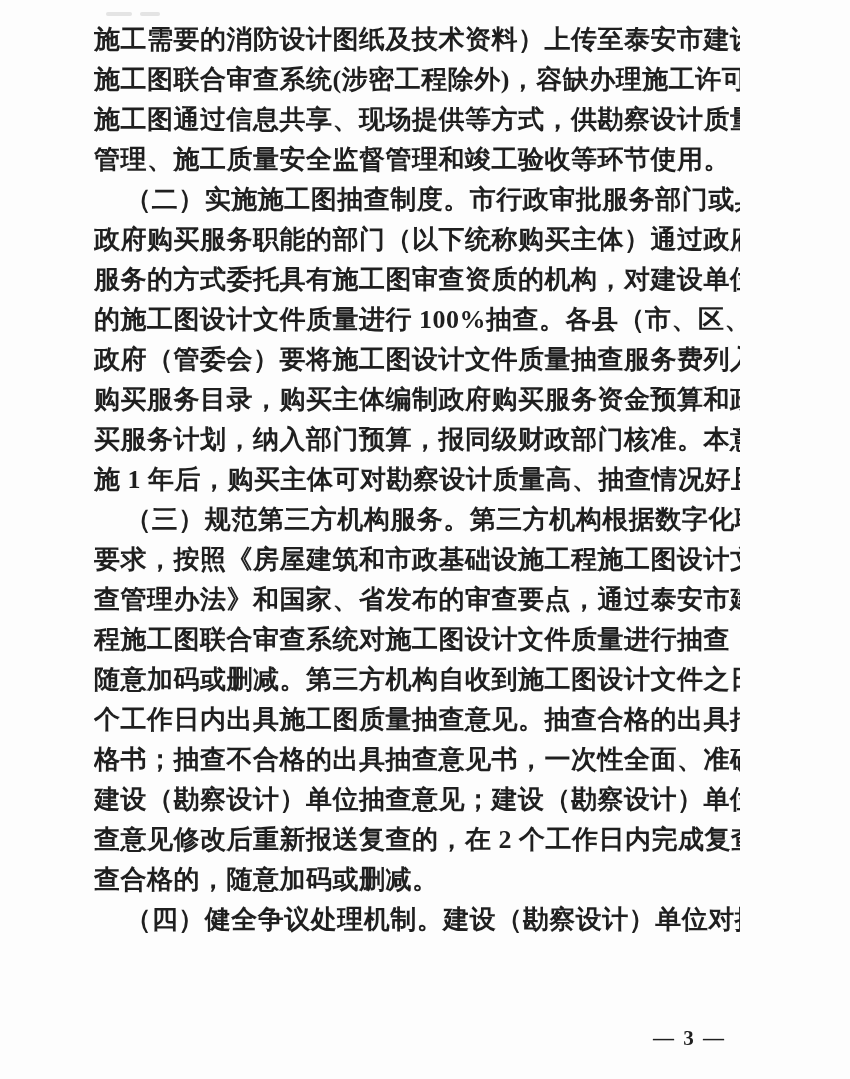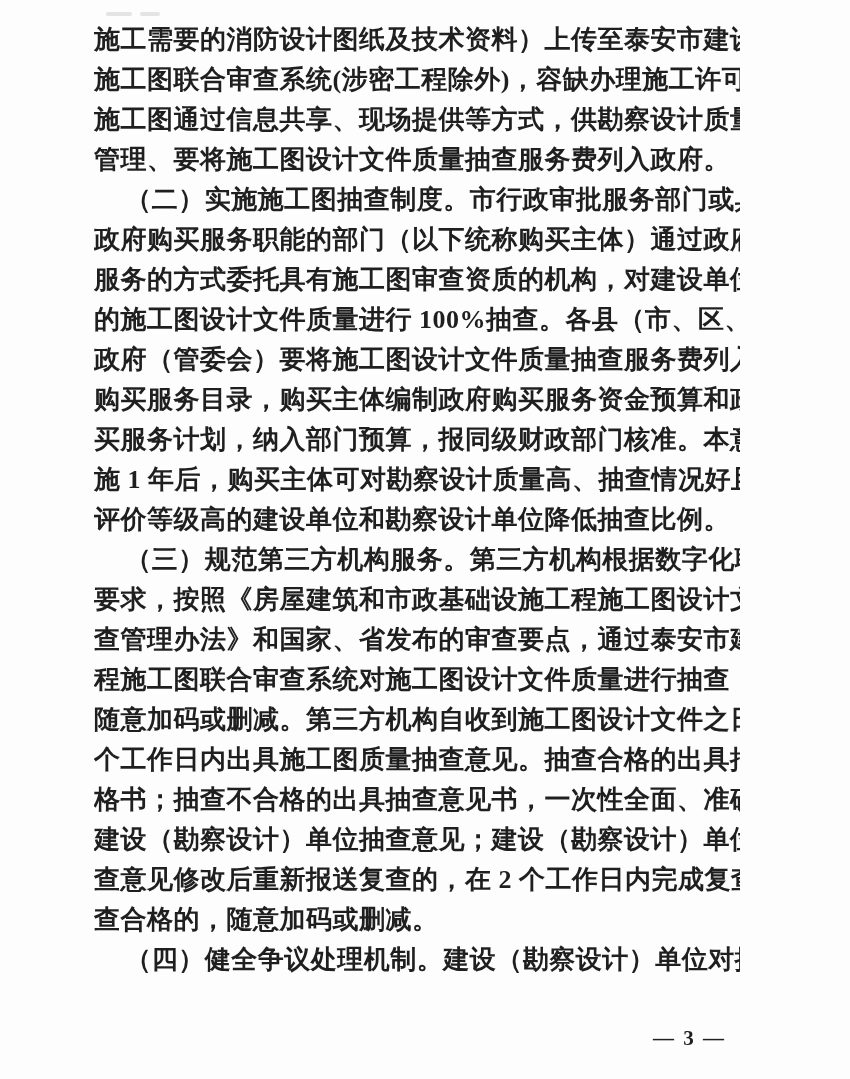--- a/index.html
+++ b/index.html
@@ -59,33 +59,32 @@
 <div class="page">
   <div class="artifact a1"></div>
   <div class="artifact a2"></div>
 
   <div class="text-block">
 
     <div class="para">
       <div class="line">施工需要的消防设计图纸及技术资料）上传至泰安市建设工程</div>
       <div class="line">施工图联合审查系统(涉密工程除外)，容缺办理施工许可手续。</div>
       <div class="line">施工图通过信息共享、现场提供等方式，供勘察设计质量监督</div>
-      <div class="line end">管理、要将施工图设计文件质量抽查服务费列入政府。</div>
+      <div class="line end">管理、施工质量安全监督管理和竣工验收等环节使用。</div>
     </div>
 
     <div class="para">
       <div class="line indent">（二）实施施工图抽查制度。市行政审批服务部门或具有</div>
       <div class="line">政府购买服务职能的部门（以下统称购买主体）通过政府购买</div>
       <div class="line">服务的方式委托具有施工图审查资质的机构，对建设单位上传</div>
       <div class="line">的施工图设计文件质量进行 100%抽查。各县（市、区、功能区）</div>
       <div class="line">政府（管委会）要将施工图设计文件质量抽查服务费列入政府</div>
       <div class="line">购买服务目录，购买主体编制政府购买服务资金预算和政府购</div>
       <div class="line">买服务计划，纳入部门预算，报同级财政部门核准。本意见实</div>
       <div class="line">施 1 年后，购买主体可对勘察设计质量高、抽查情况好且信用</div>
-      <div class="line end">评价等级高的建设单位和勘察设计单位降低抽查比例。</div>
     </div>
 
     <div class="para">
       <div class="line indent">（三）规范第三方机构服务。第三方机构根据数字化联审</div>
       <div class="line">要求，按照《房屋建筑和市政基础设施工程施工图设计文件审</div>
       <div class="line">查管理办法》和国家、省发布的审查要点，通过泰安市建设工</div>
       <div class="line">程施工图联合审查系统对施工图设计文件质量进行抽查，不得</div>
       <div class="line">随意加码或删减。第三方机构自收到施工图设计文件之日起 5</div>
       <div class="line">个工作日内出具施工图质量抽查意见。抽查合格的出具抽查合</div>
       <div class="line">格书；抽查不合格的出具抽查意见书，一次性全面、准确告知</div>

